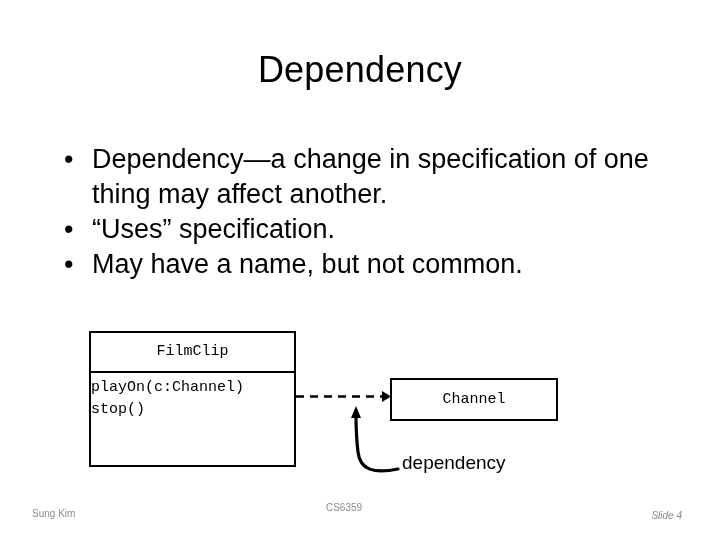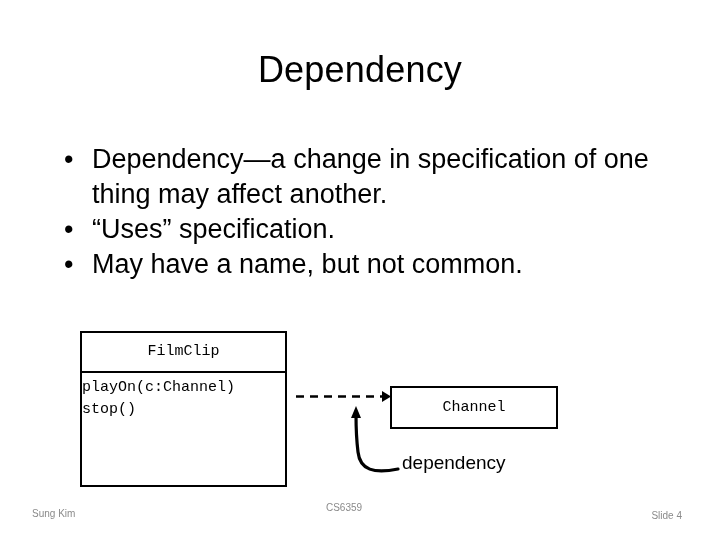--- a/index.html
+++ b/index.html
@@ -69,24 +69,24 @@
 
   
   .class-box {
     position: absolute;
     box-sizing: border-box;
     border: 2px solid #000000;
     background: #ffffff;
     font-family: "Liberation Mono", monospace;
   }
   #filmclip-box {
-    left: 80px;
+    left: 89px;
     top: 331px;
     width: 207px;
-    height: 156px;
+    height: 136px;
   }
   .compartment {
     box-sizing: border-box;
     font-size: 15px;
     line-height: 22px;
     color: #000000;
   }
   .compartment.name-row {
     height: 40px;
     border-bottom: 2px solid #000000;
@@ -113,21 +113,20 @@
   
   #channel-box {
     left: 390px;
     top: 378px;
     width: 168px;
     height: 43px;
     display: flex;
     align-items: center;
     justify-content: center;
     font-size: 15px;
-    margin-top: 8px;
   }
 
   
   .dep-label {
     position: absolute;
     left: 402px;
     top: 451px;
     font-size: 19px;
     line-height: 24px;
     font-weight: 400;
@@ -151,20 +150,21 @@
     text-align: center;
     font-size: 10px;
     color: #8a8a8a;
   }
   .footer-right {
     position: absolute;
     right: 38px;
     top: 510px;
     font-size: 10px;
     color: #8a8a8a;
+    font-style: italic;
   }
 </style>
 </head>
 <body>
 
 <div class="slide">
 
   <div class="slide-title">Dependency</div>
 
   <ul class="body-list">

